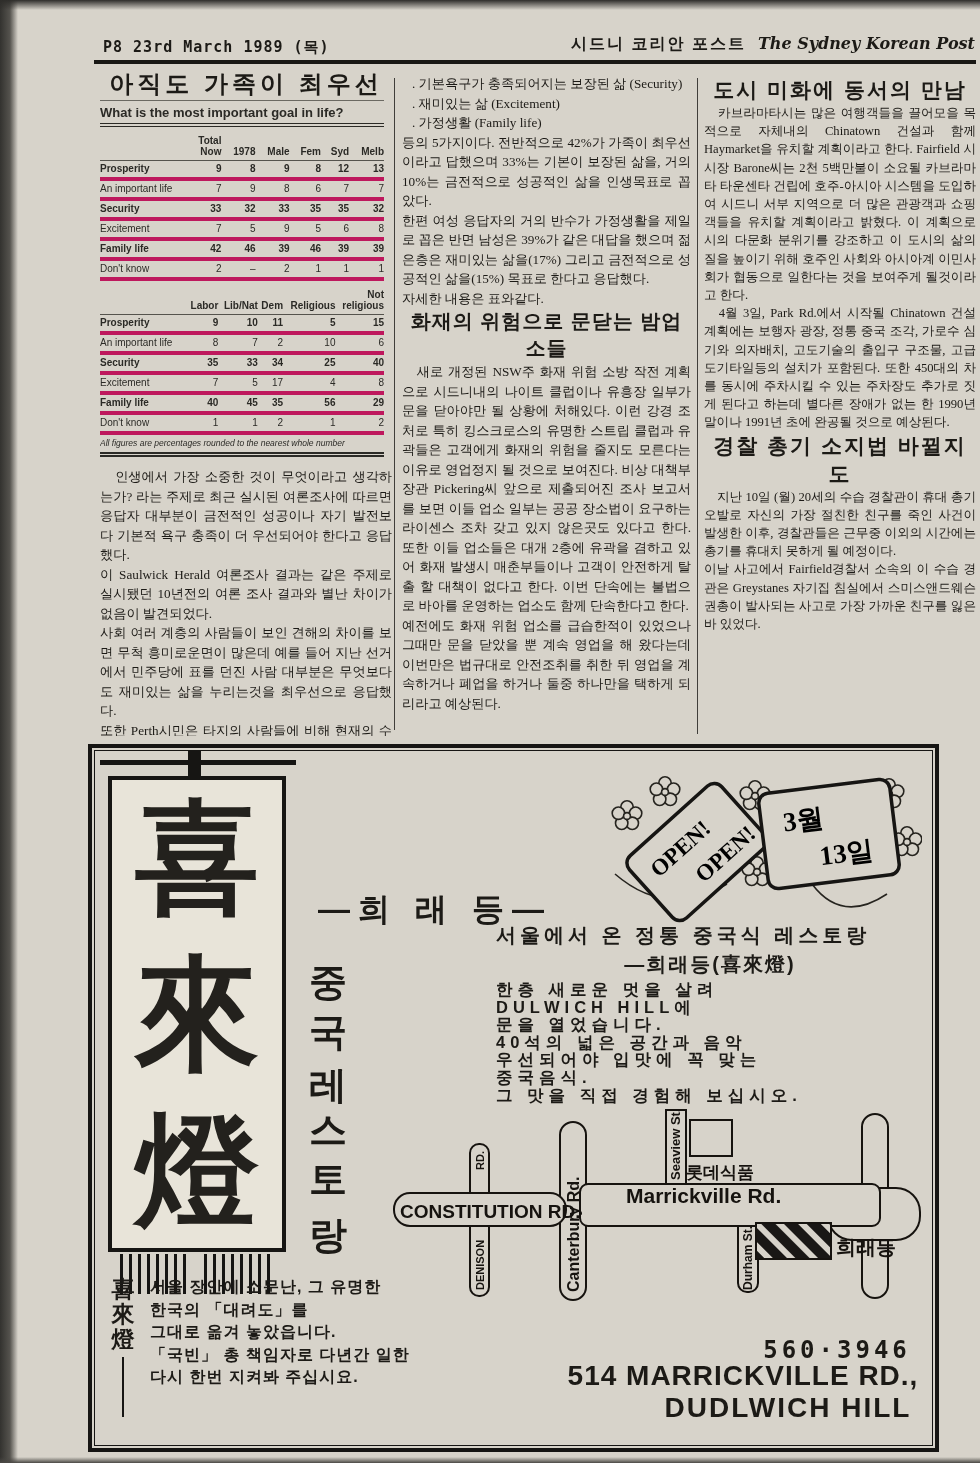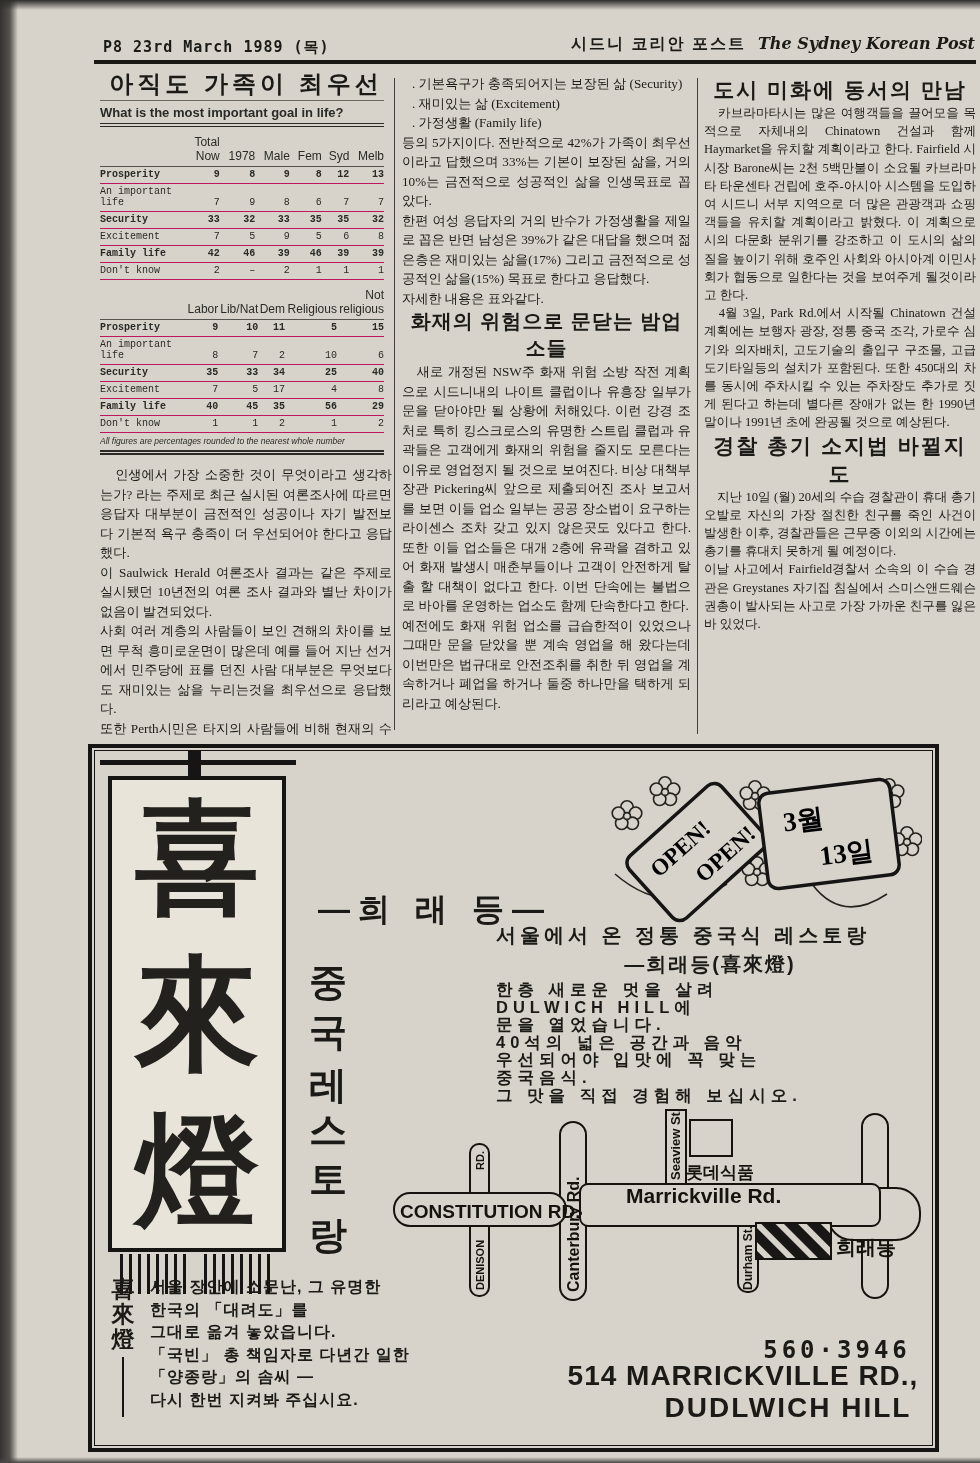--- a/index.html
+++ b/index.html
@@ -42,22 +42,22 @@
 
   
   .tablewrap { width:284px; margin-bottom:10px; font-family:"Liberation Sans", sans-serif; color:#2b2a26; }
   .ttl { font-weight:700; font-size:13px; border-top:1px solid #6b6962; border-bottom:4px double #2b2a26;
          padding:4px 0 3px; }
   table.stable { width:100%; border-collapse:collapse; margin-top:6px; }
   .stable th, .stable td { padding:2px 0 3px; font-size:10px; white-space:pre-line; vertical-align:bottom; }
   .stable th { text-align:left; font-weight:inherit; width:86px; }
   .stable td { text-align:right; }
   .stable thead tr { border-bottom:1px solid #55534d; }
-  .stable thead th, .stable thead td { font-weight:400; font-size:12px;margin-left:8px; }
-  .stable tbody tr { border-bottom:1px solid #be185d;font-family:Liberation Mono, monospace; }
+  .stable thead th, .stable thead td { font-weight:700; font-size:10px;margin-left:8px; }
+  .stable tbody tr { border-bottom:4px solid #be185d; }
   .stable tbody tr:nth-child(odd) { font-weight:700; }
   .t2 { margin-top:14px; }
   .footnote { font-style:italic; font-size:8.5px; padding:3px 0 4px; border-bottom:5px double #2b2a26; }
 
   
   .ad { position:absolute; left:88px; top:744px; width:843px; height:700px; border:4px solid #161513; }
   .ad-inner { position:absolute; inset:2px; border:1px solid #161513; pointer-events:none; }
   .pole-rod { position:absolute; left:8px; top:12px; width:196px; height:5px; background:#161513; }
   .pole-hanger { position:absolute; left:96px; top:2px; width:13px; height:28px; background:#161513; }
   .banner { position:absolute; left:16px; top:28px; width:170px; height:468px; background:#e8e4d9;
@@ -399,21 +399,20 @@
         <div class="hch">喜</div>
         <div class="hch">來</div>
         <div class="hch">燈</div>
         <i class="vl"></i>
       </div>
       <div class="hist-text">
           <p class="hist-line">서울 장안에 소문난, 그 유명한</p>
           <p class="hist-line">한국의 「대려도」를</p>
           <p class="hist-line">그대로 옮겨 놓았읍니다.</p>
           <p class="hist-line">「국빈」 총 책임자로 다년간 일한</p>
-          <p class="hist-line">「양종랑」의 솜씨 —</p>
           <p class="hist-line">다시 한번 지켜봐 주십시요.</p>
         </div>
     </div>
 
     <div class="phone">560·3946</div>
     <div class="addr1">514 MARRICKVILLE RD.,</div>
     <div class="addr2">DUDLWICH HILL</div>
   </section>
 </div>
 

